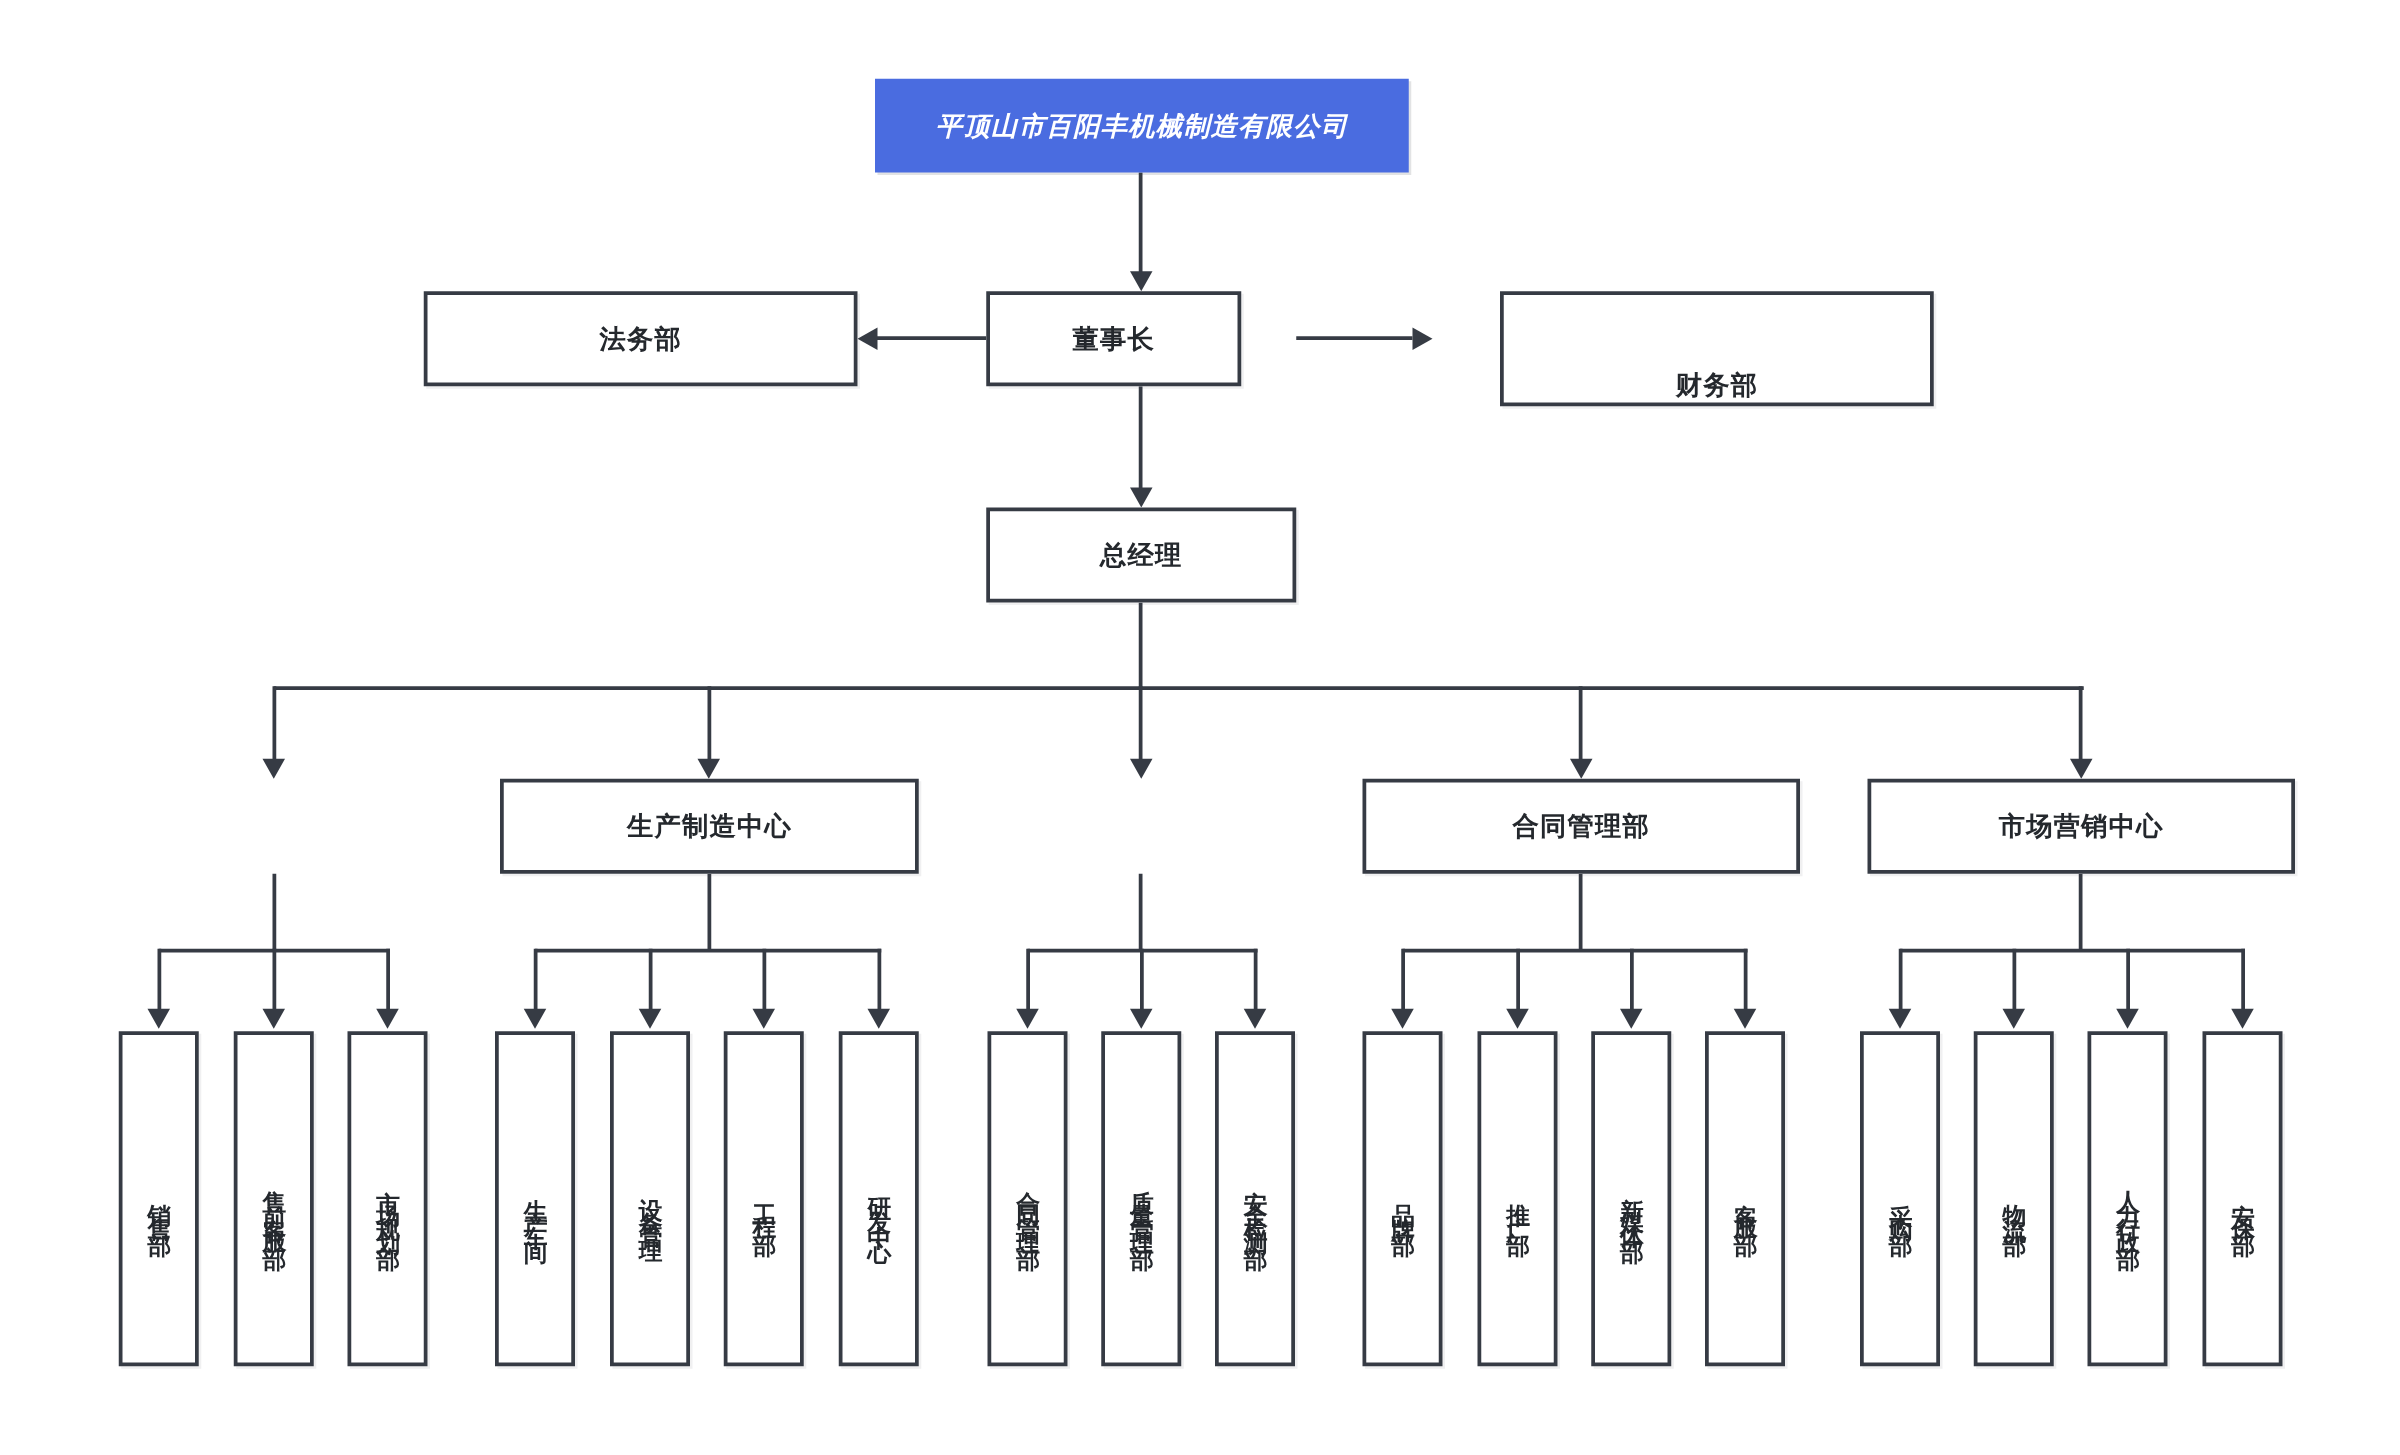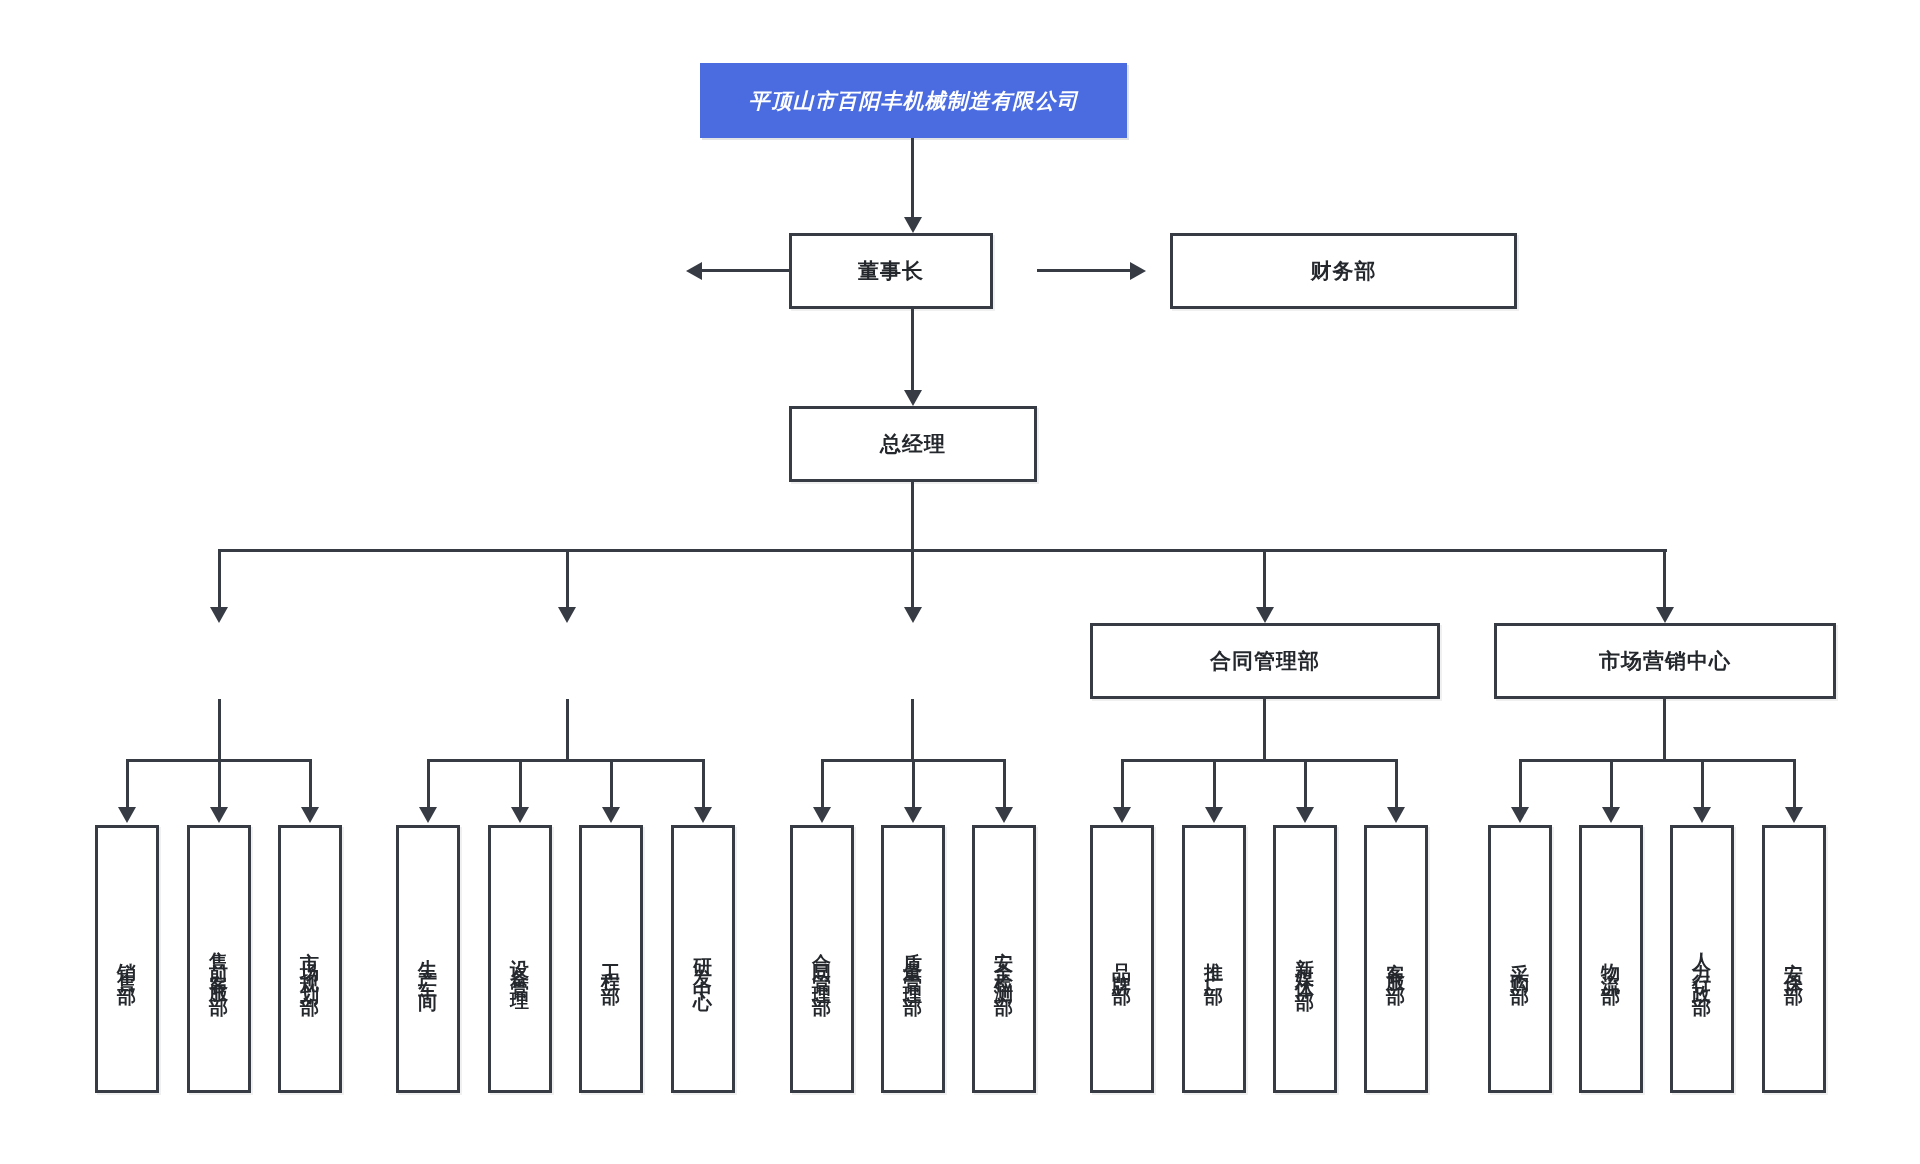--- a/index.html
+++ b/index.html
@@ -28,21 +28,21 @@
   .vl{position:absolute;width:3px;background:#363b44;}
   .hl{position:absolute;height:3px;background:#363b44;}
   .ad{position:absolute;width:0;height:0;border-left:9px solid transparent;border-right:9px solid transparent;border-top:16px solid #363b44;}
   .al{position:absolute;width:0;height:0;border-top:9px solid transparent;border-bottom:9px solid transparent;border-right:16px solid #363b44;}
   .ar{position:absolute;width:0;height:0;border-top:9px solid transparent;border-bottom:9px solid transparent;border-left:16px solid #363b44;}
 
   
   #root-box{left:700px;top:63px;width:427px;height:75px;}
   #legal-box{left:339px;top:233px;width:347px;height:76px;}
   #chairman-box{left:789px;top:233px;width:204px;height:76px;}
-  #finance-box{left:1170px;top:233px;width:347px;height:76px;}
+  #finance-box{left:1200px;top:233px;width:347px;height:92px;align-items:flex-end;}
   #gm-box{left:789px;top:406px;width:248px;height:76px;align-items:center;}
 
   #c1{left:93px;top:623px;width:252px;height:76px;}
   #c2{left:400px;top:623px;width:335px;height:76px;}
   #c3{left:788px;top:623px;width:249px;height:76px;}
   #c4{left:1090px;top:623px;width:350px;height:76px;}
   #c5{left:1494px;top:623px;width:342px;height:76px;}
 
   .leaf{top:825px;width:64px;height:268px;}
   #l1a{left:95px;}  #l1b{left:187px;} #l1c{left:278px;}
@@ -133,31 +133,37 @@
     <i class="vl" style="left:1701px;top:759px;height:50px;"></i>
     <i class="ad" style="left:1693px;top:807px;"></i>
     <i class="vl" style="left:1793px;top:759px;height:50px;"></i>
     <i class="ad" style="left:1785px;top:807px;"></i>
   </div>
 
   <div class="node root" id="root-box">
     <span>平顶山市百阳丰机械制造有限公司</span>
   </div>
 
+  <div class="node" id="legal-box">
+    <span>法务部</span>
+  </div>
   <div class="node" id="chairman-box">
     <span>董事长</span>
   </div>
   <div class="node" id="finance-box">
     <span>财务部</span>
   </div>
 
   <div class="node" id="gm-box">
     <span>总经理</span>
   </div>
 
+  <div class="node" id="c2">
+    <span>生产制造中心</span>
+  </div>
   <div class="node" id="c4">
     <span>合同管理部</span>
   </div>
   <div class="node" id="c5">
     <span>市场营销中心</span>
   </div>
 
   <div class="node leaf" id="l1a">
     <span class="vtext">销售部</span>
   </div>

